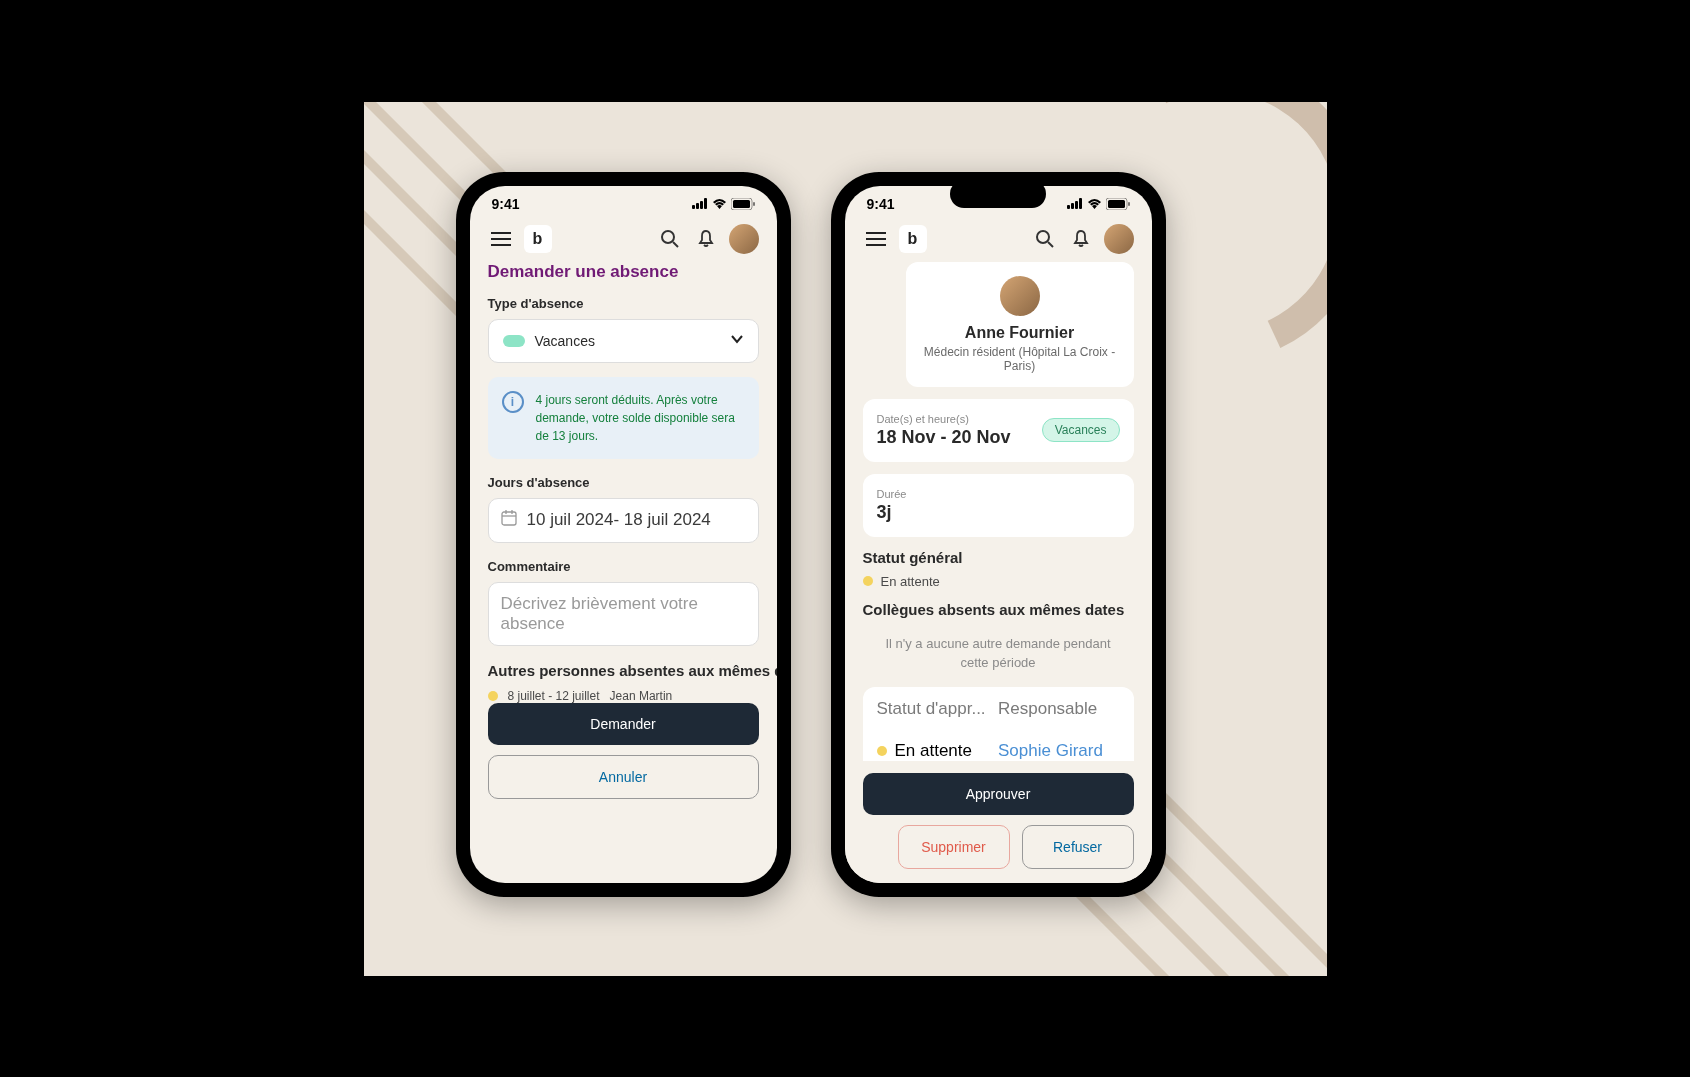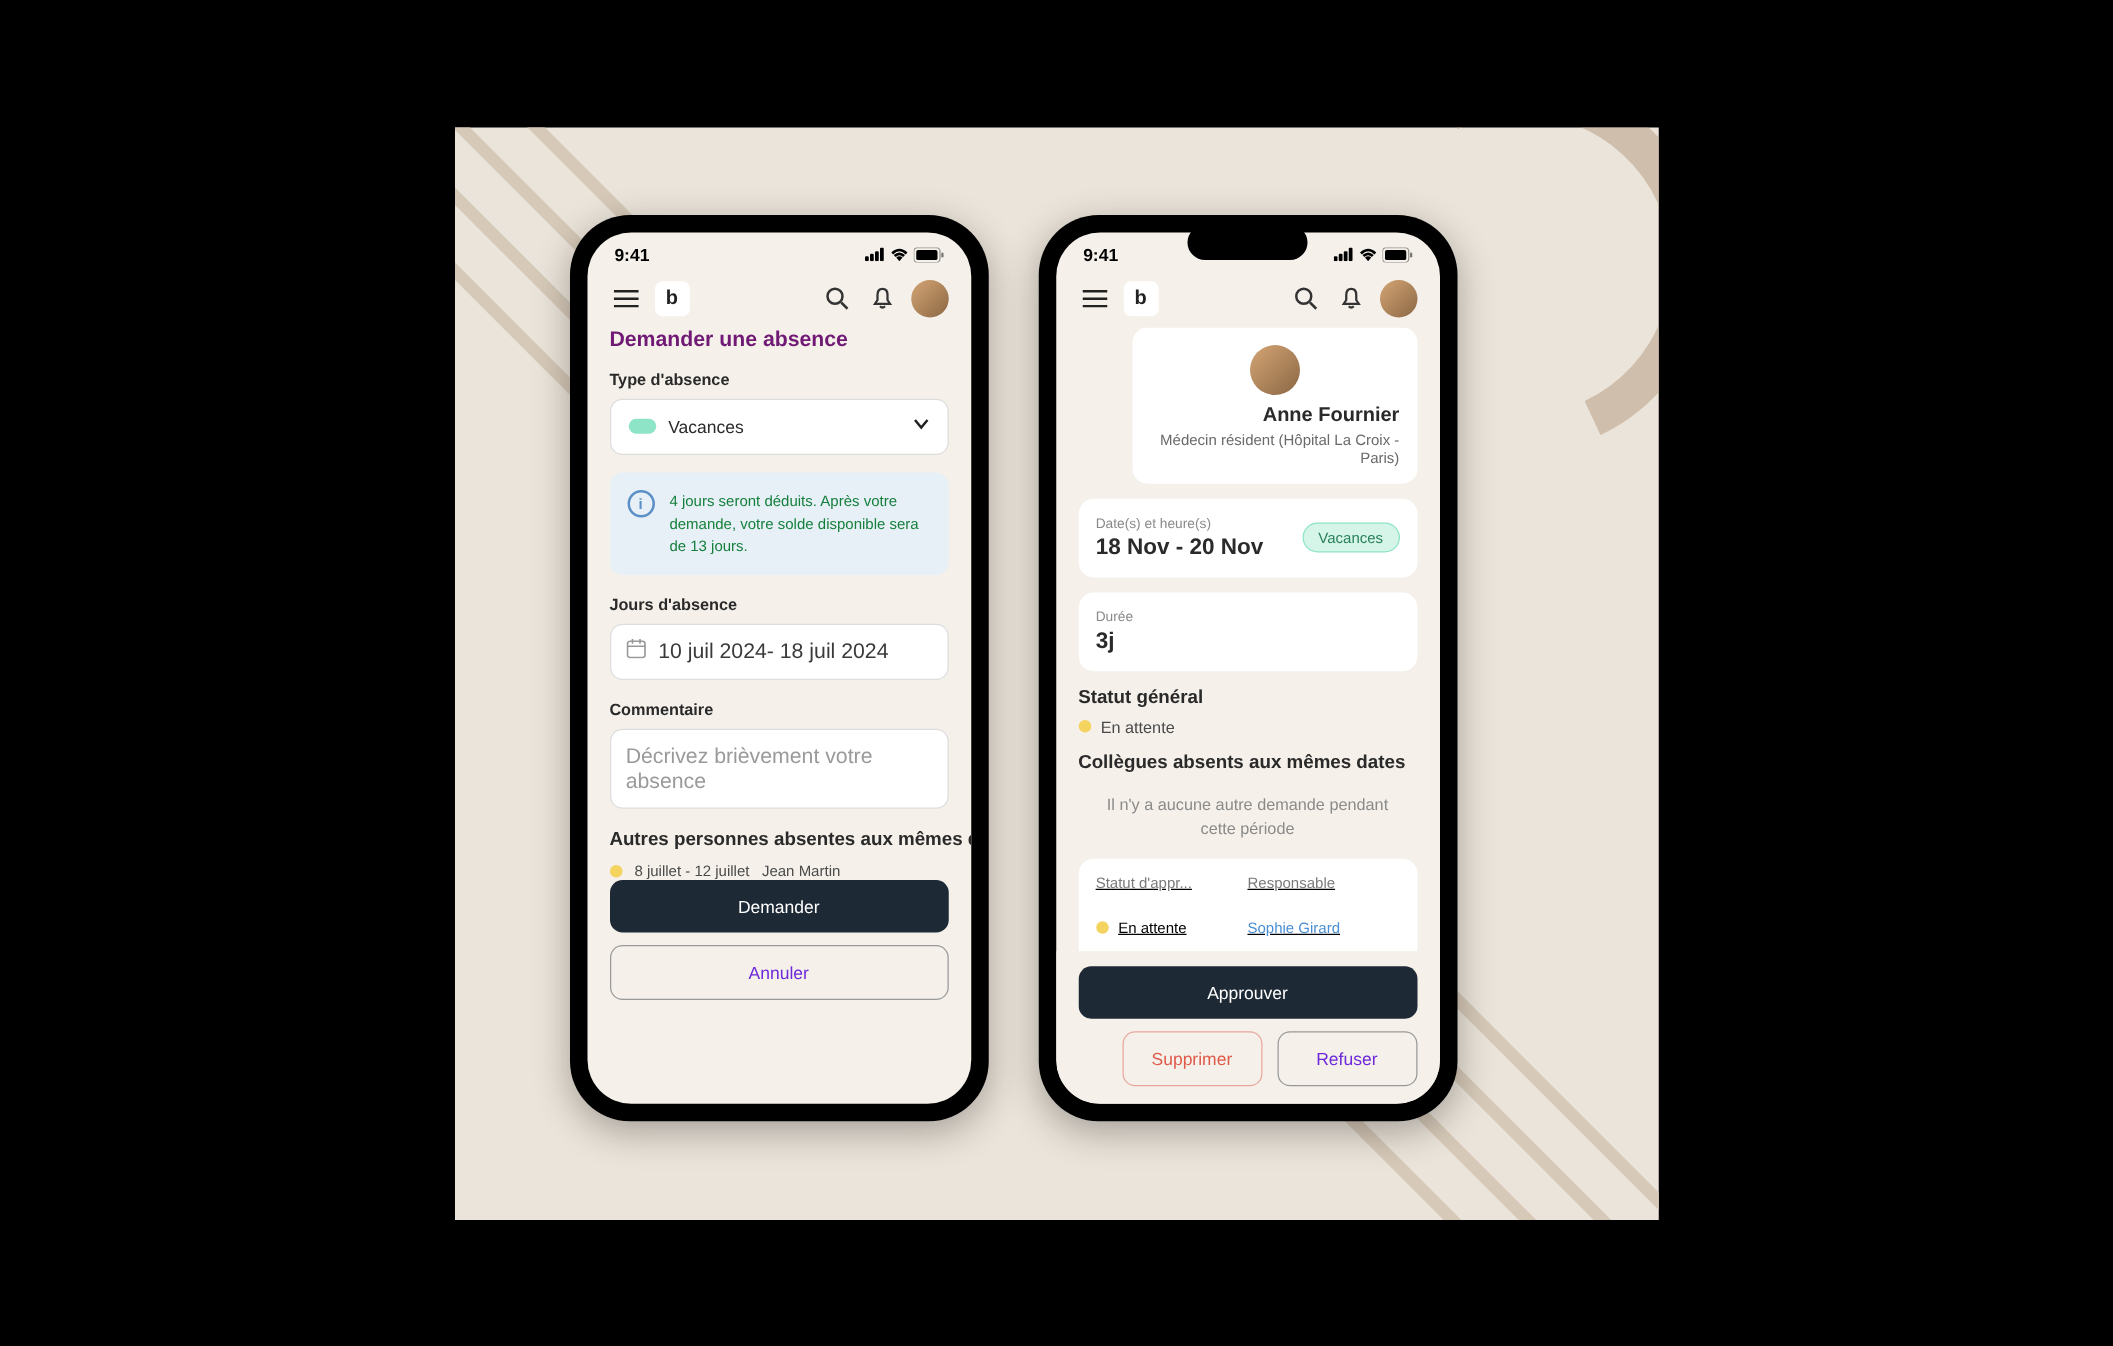--- a/index.html
+++ b/index.html
@@ -173,31 +173,31 @@
   width: 100%;
   padding: 13px;
   border-radius: 10px;
   text-align: center;
   font-size: 14px;
   font-weight: 500;
   margin-bottom: 10px;
   cursor: pointer;
 }
 .btn-dark { background: #1e2936; color: #fff; border: none; }
-.btn-outline { background: transparent; color: #6d28d9; border: 1px solid #999; }
+.btn-outline { background: transparent; color: #0369a1; border: 1px solid #999; }
 .btn-outline.danger { color: #e05a4a; border-color: #e8a79e; }
 
 
 .card {
   background: #fff;
   border-radius: 12px;
   padding: 14px;
   margin-bottom: 12px;
 }
-.profile { text-align: right; margin-left: 43px; }
+.profile { text-align: center; margin-left: 43px; }
 .profile .avatar-lg {
   width: 40px; height: 40px;
   background: linear-gradient(135deg,#d4a574,#8b6744);
   border-radius: 50%;
   margin: 0 auto 8px;
 }
 .profile-name { font-size: 16px; font-weight: 600; color: #2a2a2a; }
 .profile-sub { font-size: 12px; color: #6a6a6a; margin-top: 3px; }
 .date-card { display: flex; justify-content: space-between; align-items: center; }
 .date-left .small-label { font-size: 11px; color: #8a8a8a; }
@@ -209,22 +209,21 @@
   border-radius: 14px;
   padding: 4px 12px;
   font-size: 12px;
 }
 .status-row { display: flex; align-items: center; gap: 8px; font-size: 13px; color: #4a4a4a; margin-bottom: 12px; }
 .sub-text { font-size: 13px; color: #8a8a8a; text-align: center; padding: 8px 10px 14px; line-height: 1.5; }
 .table {
   background: #fff;
   border-radius: 12px;
   overflow: hidden;
-  font-size: 12px;
-  text-decoration: underline;
+  font-size: 17px;
 }
 .table .thead { display: flex; padding: 12px 14px; color: #7a7a7a; font-weight: 500; }
 .table .thead > div { flex: 1; }
 .table .trow { display: flex; padding: 10px 14px; align-items: center; }
 .table .trow > div { flex: 1; display: flex; align-items: center; gap: 8px; }
 .link { color: #4a8fd4; }
 .bottom-actions {
   padding: 12px 18px 14px;
   background: #f5f1ea;
 }

